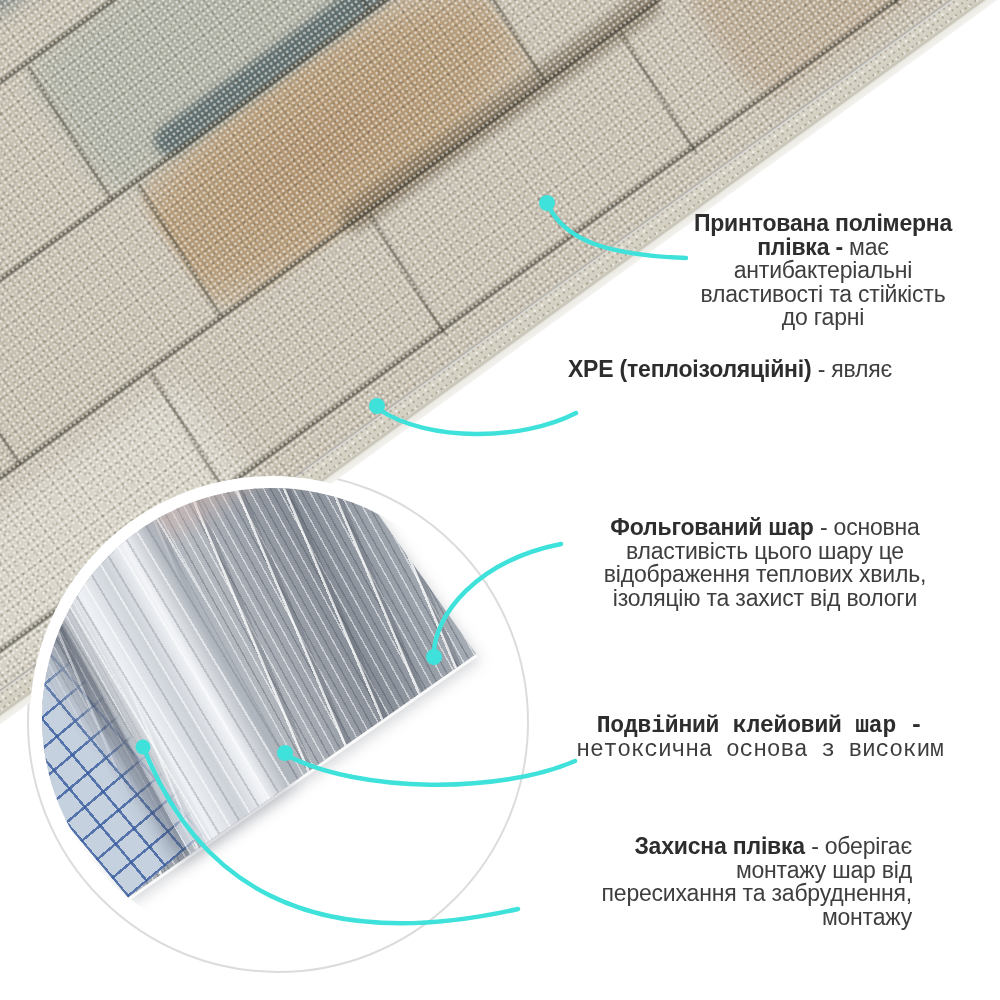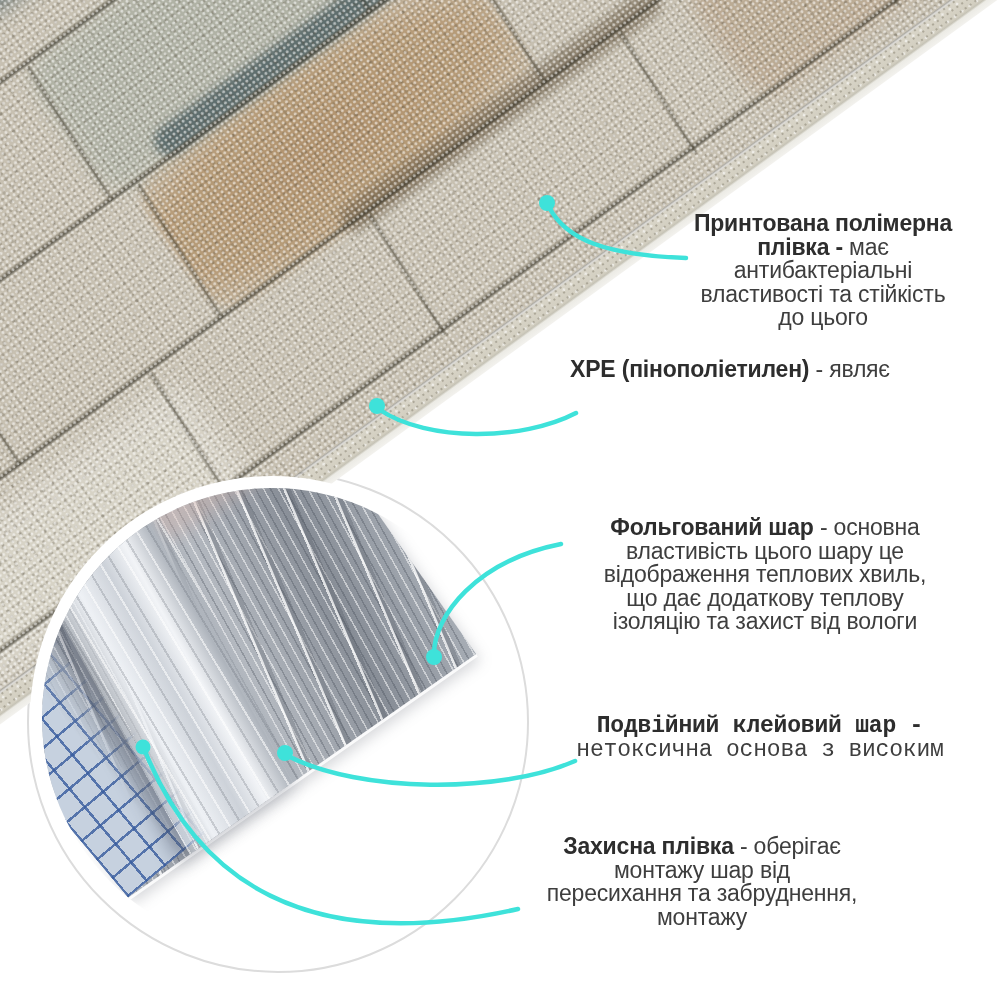--- a/index.html
+++ b/index.html
@@ -101,21 +101,21 @@
   
   .annotation{
     position:absolute;width:420px;text-align:center;color:var(--text);
     font-size:23px;line-height:23.6px;letter-spacing:-0.2px;white-space:nowrap;
   }
   .annotation .b{font-weight:700;color:var(--text-bold);}
   .ann1{left:613px;top:212px;}
   .ann2{left:520px;top:358px;}
   .ann3{left:555px;top:516px;}
   .ann4{left:550px;top:715px;font-family:Liberation Mono, monospace;}
-  .ann5{left:492px;top:835px;}
+  .ann5{left:492px;top:835px;text-align:right;}
 </style>
 </head>
 <body>
 
 <div id="stage">
 
   <div class="outline-circle"></div>
 
   <div class="panel">
     <div class="panel-surface">
@@ -171,30 +171,29 @@
     <circle class="callout-dot" cx="434" cy="657" r="8"></circle>
     <circle class="callout-dot" cx="285" cy="753" r="8"></circle>
     <circle class="callout-dot" cx="143" cy="747" r="7.5"></circle>
   </svg>
 
   <div class="annotation ann1">
       <div><span class="b">Принтована полімерна</span></div>
       <div><span class="b">плівка - </span><span class="t">має</span></div>
       <div><span class="t">антибактеріальні</span></div>
       <div><span class="t">властивості та стійкість</span></div>
-      <div><span class="t">до цього</span></div>
+      <div><span class="t">до гарні</span></div>
     </div>
   <div class="annotation ann2">
-      <div><span class="b">XPE (пінополіетилен)</span><span class="t"> - являє</span></div>
+      <div><span class="b">XPE (теплоізоляційні)</span><span class="t"> - являє</span></div>
     </div>
   <div class="annotation ann3">
       <div><span class="b">Фольгований шар</span><span class="t"> - основна</span></div>
       <div><span class="t">властивість цього шару це</span></div>
       <div><span class="t">відображення теплових хвиль,</span></div>
-      <div><span class="t">що дає додаткову теплову</span></div>
       <div><span class="t">ізоляцію та захист від вологи</span></div>
     </div>
   <div class="annotation ann4">
       <div><span class="b">Подвійний клейовий шар -</span></div>
       <div><span class="t">нетоксична основа з високим</span></div>
     </div>
   <div class="annotation ann5">
       <div><span class="b">Захисна плівка</span><span class="t"> - оберігає</span></div>
       <div><span class="t">монтажу шар від</span></div>
       <div><span class="t">пересихання та забруднення,</span></div>

